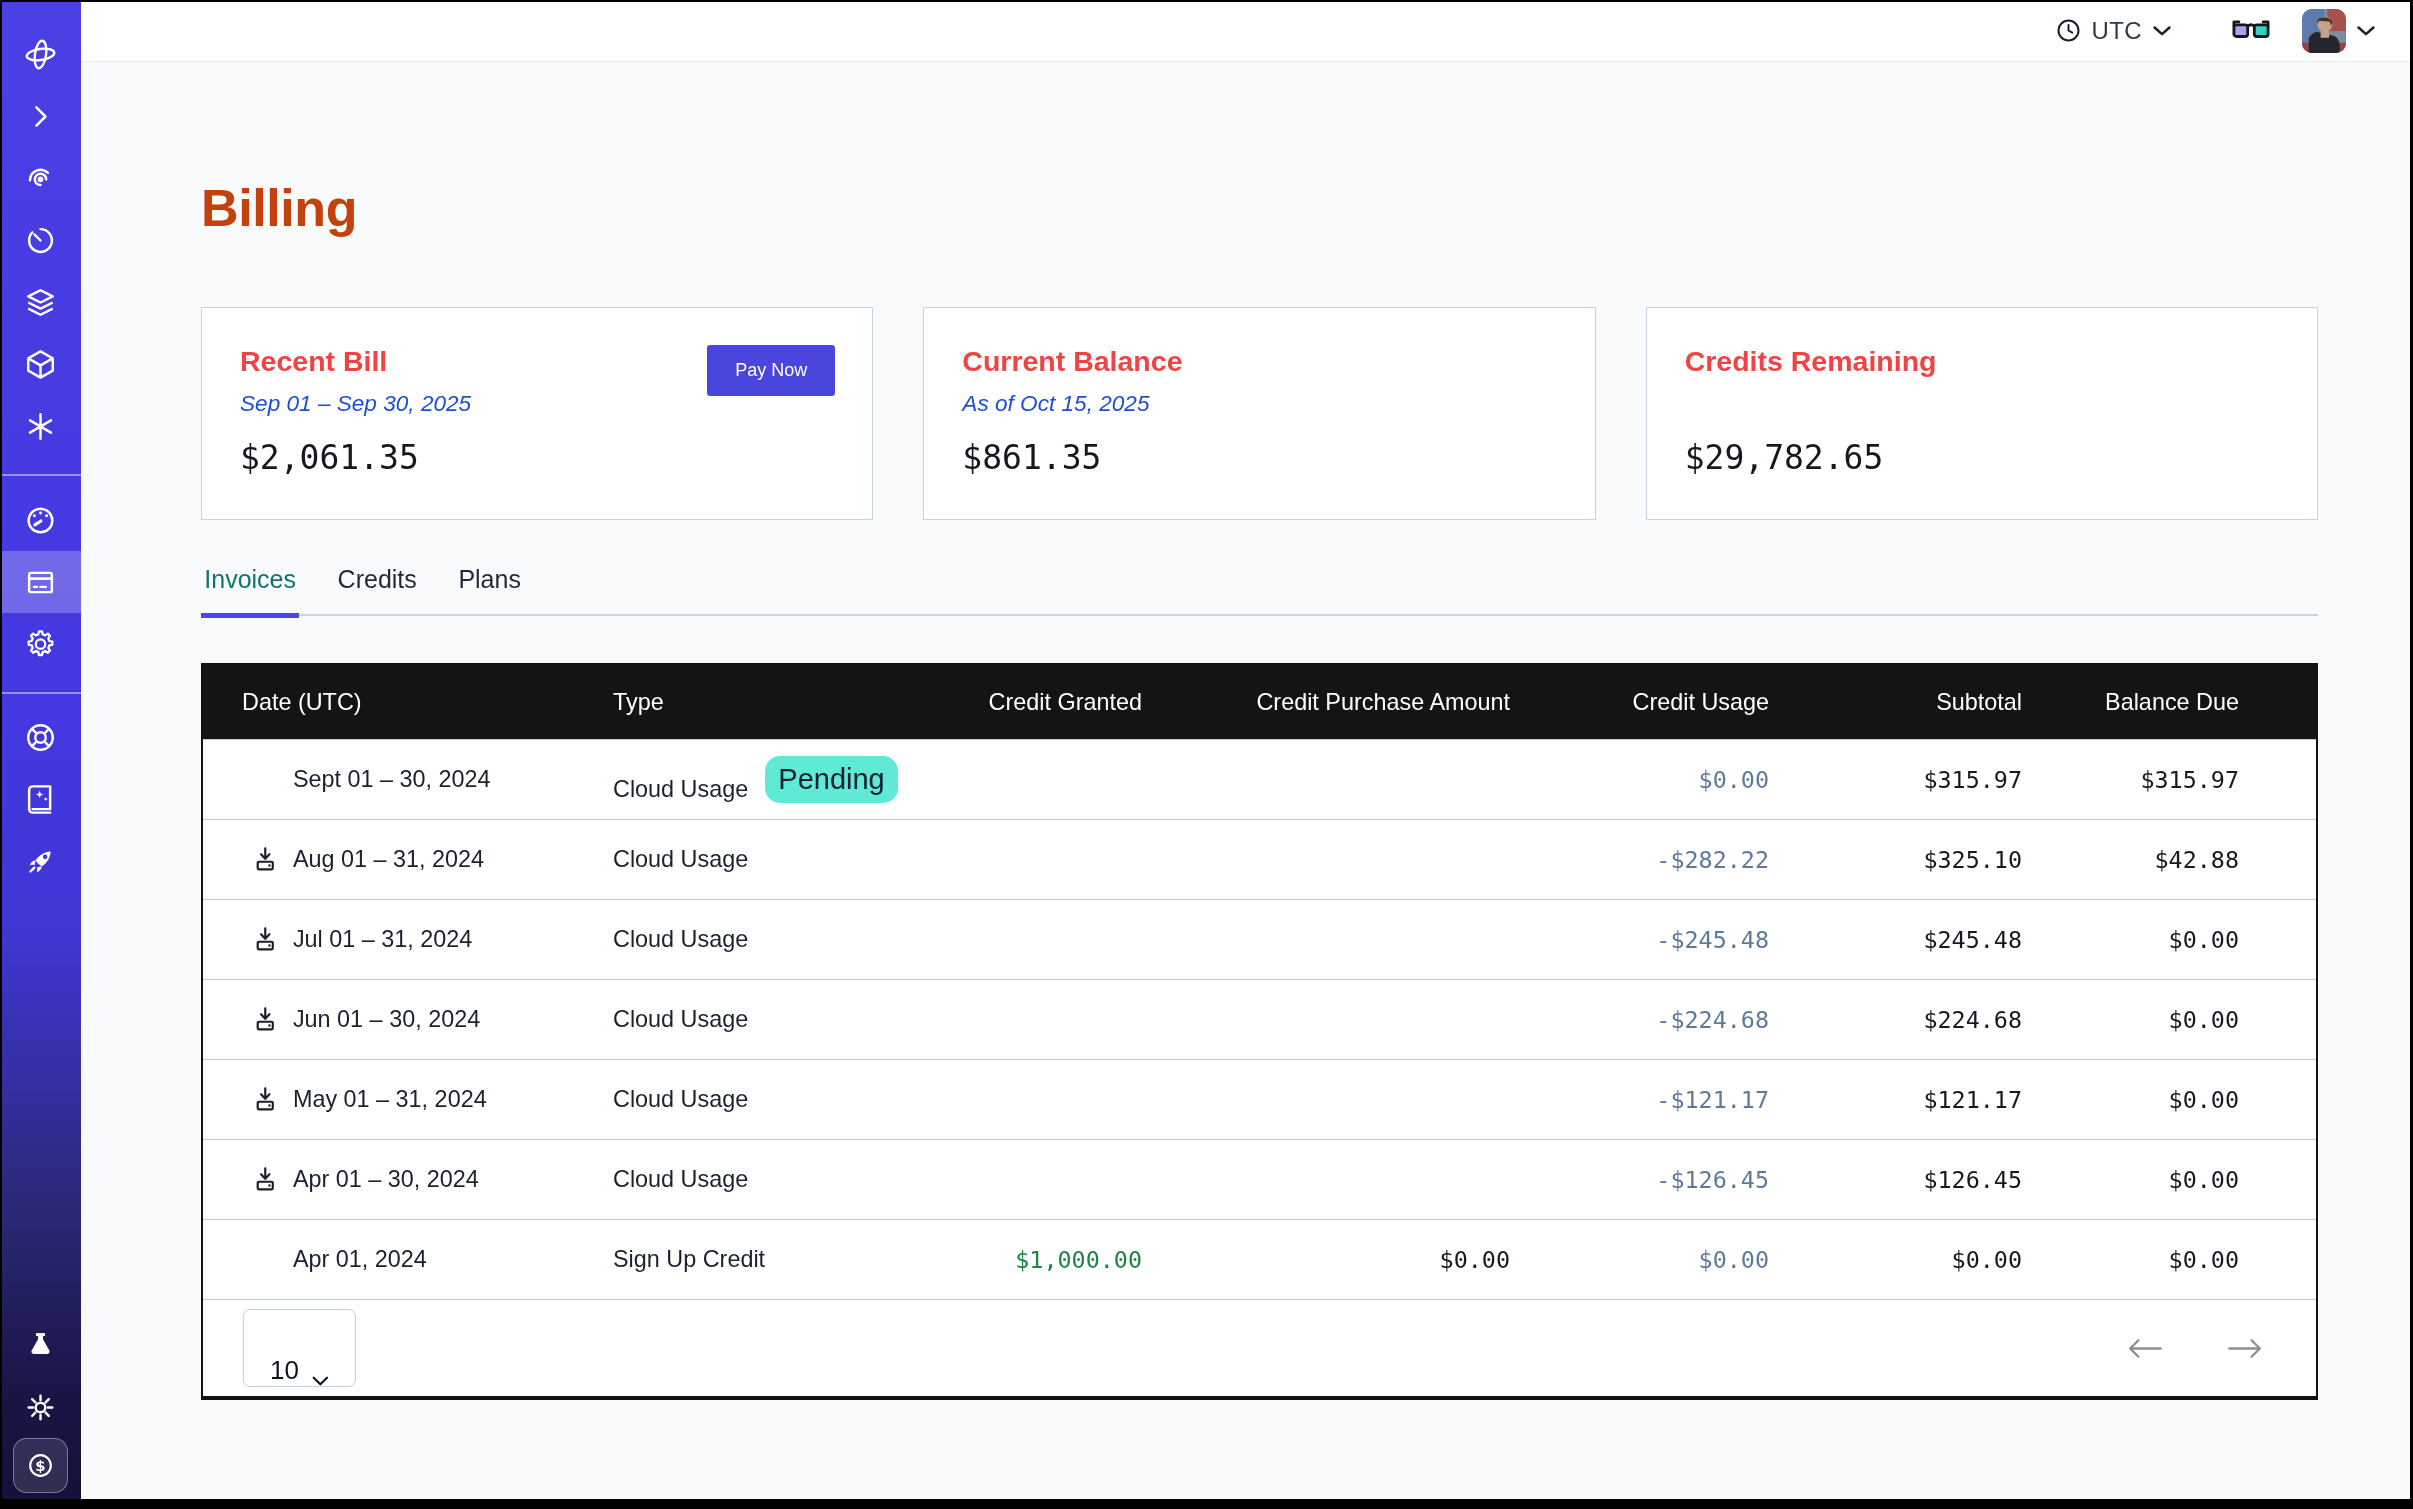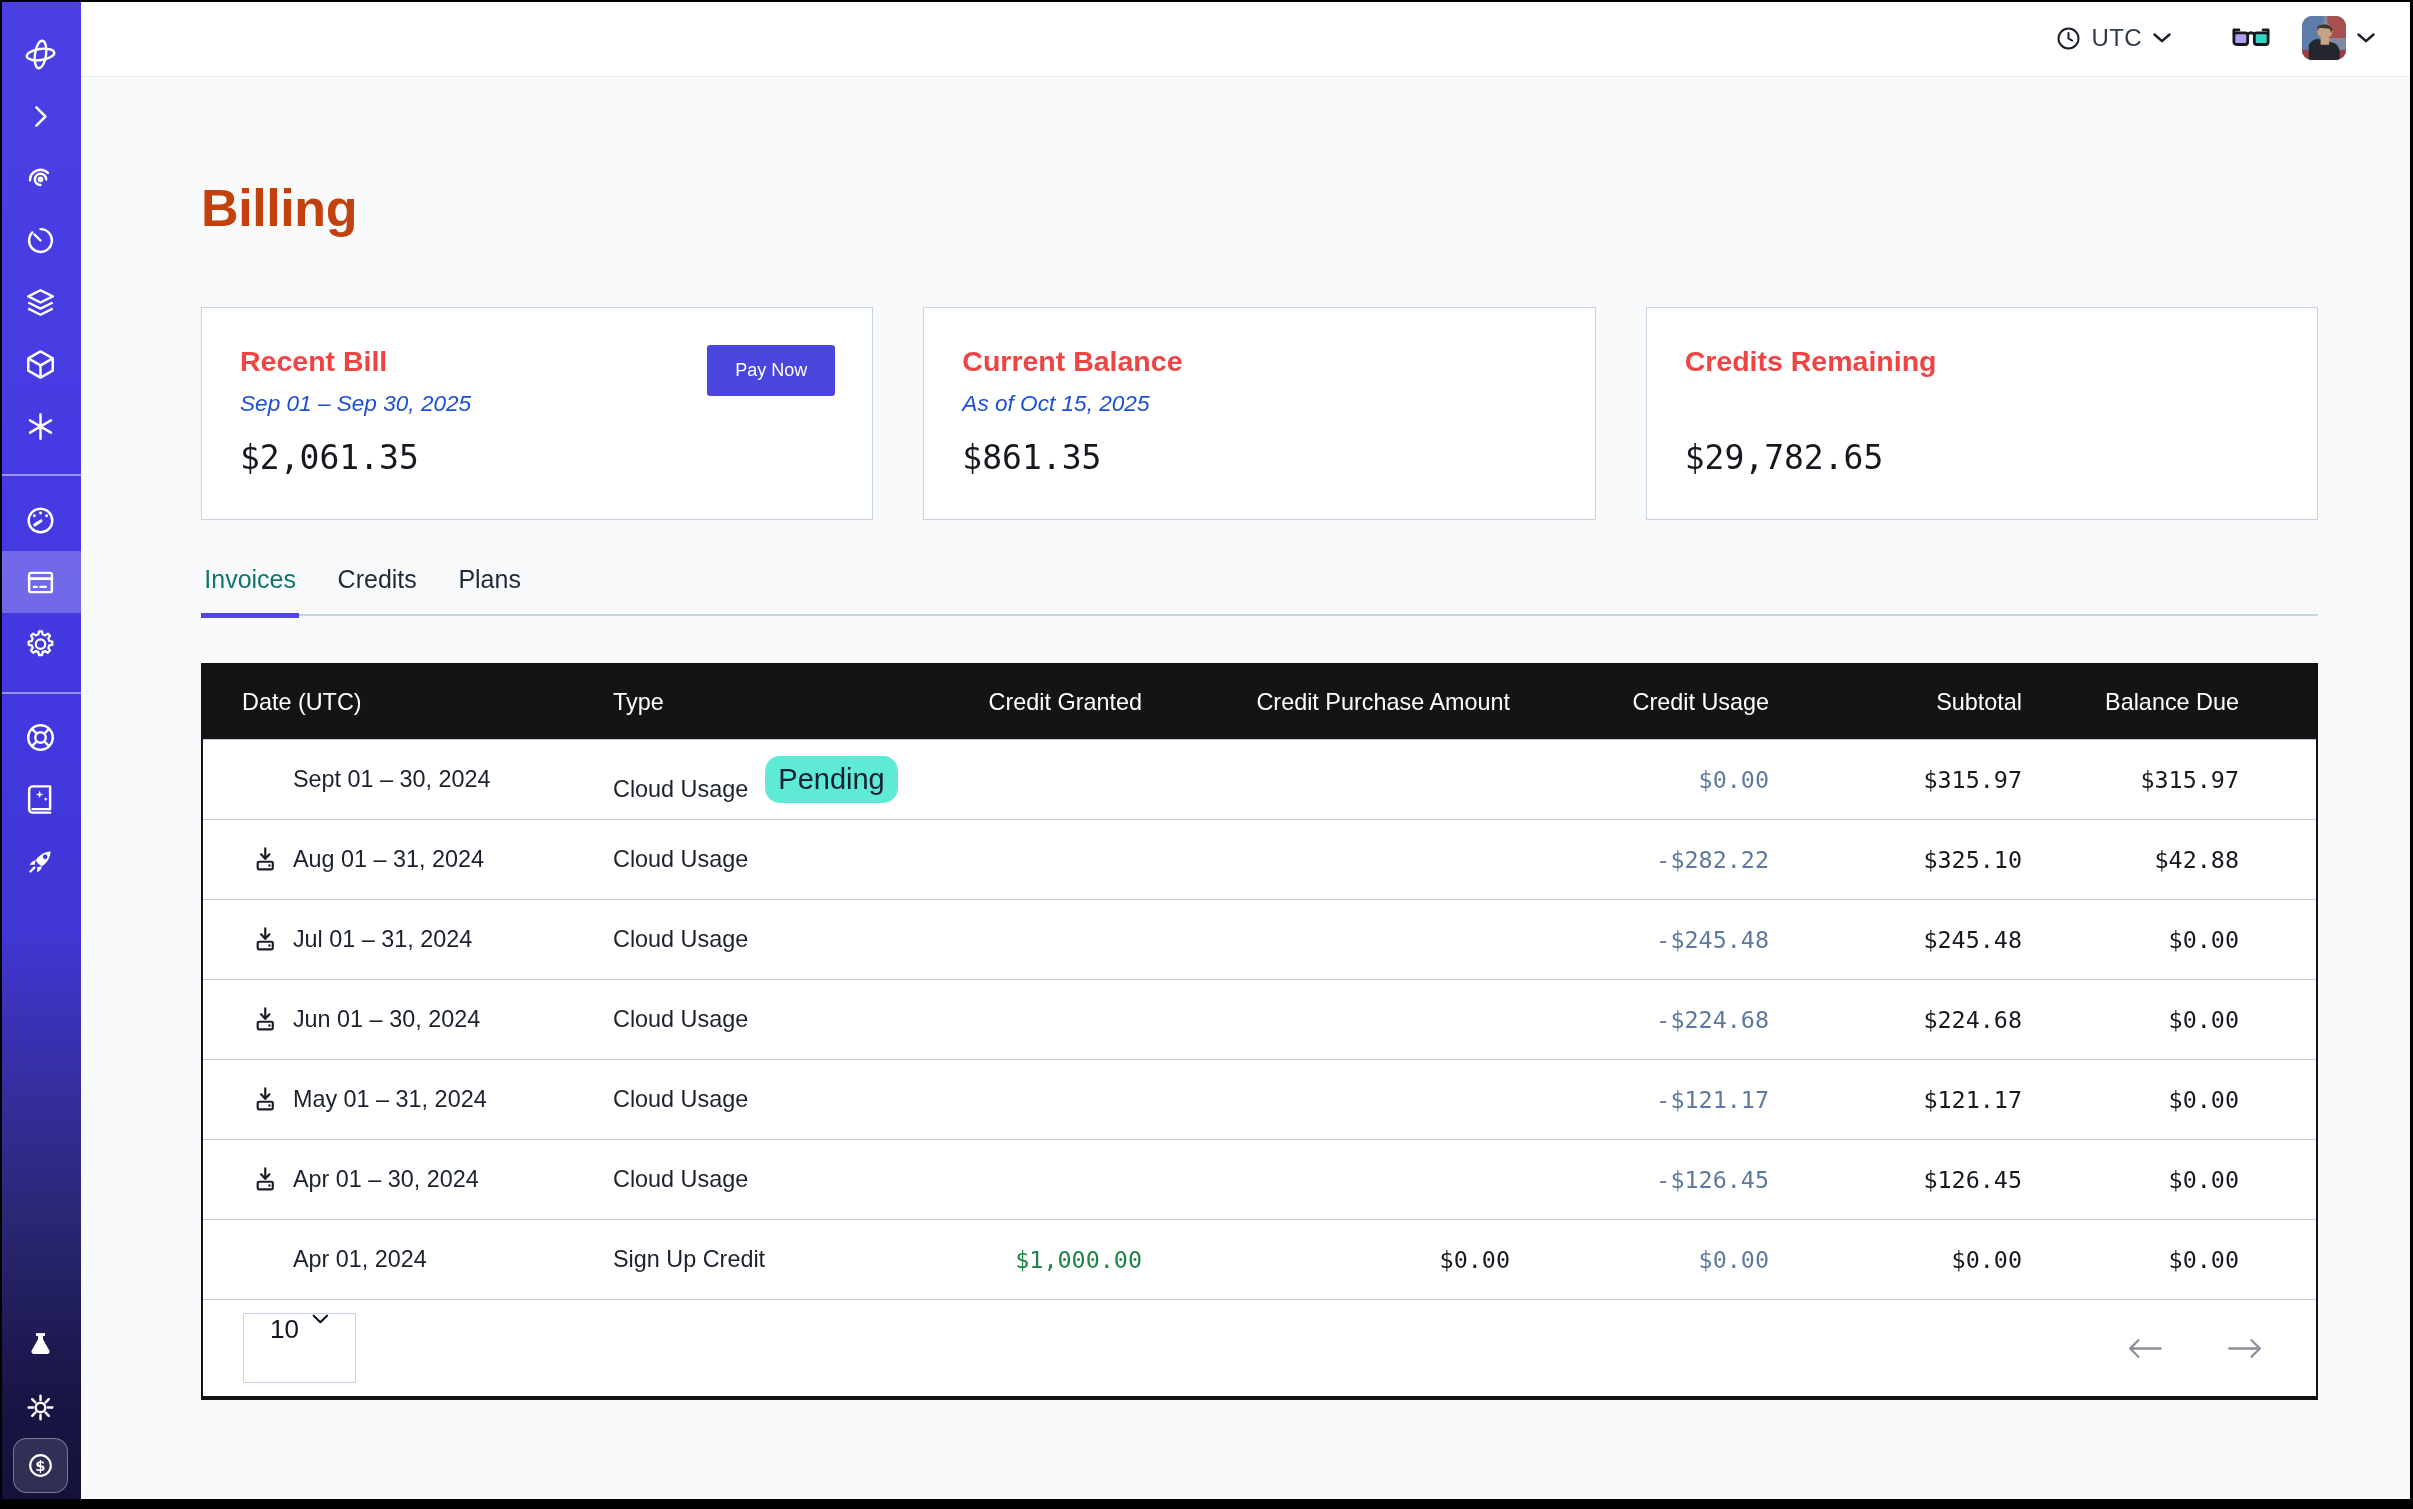--- a/index.html
+++ b/index.html
@@ -29,21 +29,21 @@
   .side-spacer { flex: 1; }
   .coin-btn {
     width: 55px; height: 55px; border-radius: 13.4px; margin-bottom: 16.7px;
     background: rgba(255,255,255,0.12); border: 1.7px solid rgba(255,255,255,0.35);
     display: flex; align-items: center; justify-content: center; cursor: pointer;
   }
   .sicon { display: block; }
 
   
   .topbar {
-    position: absolute; left: 81px; right: 0; top: 0; height: 77px; z-index: 40;
+    position: absolute; left: 81px; right: 0; top: 0; height: 62px; z-index: 40;
     background: #fff; border-bottom: 1.7px solid #e8ecf1;
     display: flex; align-items: center; justify-content: flex-end; padding-right: 37px;
   }
   .tz-group { display: flex; align-items: center; gap: 10px; cursor: pointer; }
   .tz-label { font-size: 24px; color: #2f3a4a; letter-spacing: 0.4px; }
   .glasses-btn { margin-left: 59px; cursor: pointer; display: flex; }
   .avatar {
     margin-left: 31px; width: 44px; height: 44px; border-radius: 10px; overflow: hidden; cursor: pointer;
     display: block;
   }
@@ -93,22 +93,22 @@
   .type-cell { display: flex; align-items: flex-end; gap: 16.7px; }
   .badge { background: #5eead4; color: #16202e; font-size: 29px; padding: 5.9px 13.4px; border-radius: 15px; line-height: 1.2; }
   .badge:empty { display: none; }
   .money { font-family: "DejaVu Sans Mono", monospace; text-align: right; font-size: 23.4px; color: #151a21; }
   .money.usage { color: #5d7a9e; }
   .money.granted-green { color: #1d8443; }
   .money.last { padding-right: 77px; }
 
   .tfoot { height: 97px; border-top: 1.7px solid #bdc9dc; display: flex; align-items: center; justify-content: space-between; padding: 0 49px 0 40px; }
   .page-size {
-    width: 113px; height: 70px; border: 1.7px solid #c3cfe2; border-radius: 1px; background: #fff;
-    display: flex; align-items: flex-start; justify-content: center; gap: 13.4px;
+    width: 113px; height: 78px; border: 1.7px solid #c3cfe2; border-radius: 7px; background: #fff;
+    display: flex; align-items: flex-end; justify-content: center; gap: 13.4px;
     font-size: 26px; color: #10161f; cursor: pointer;
   }
   .pager { display: flex; gap: 55px; align-items: center; }
   .pager-btn { background: none; border: none; cursor: pointer; display: flex; padding: 3.3px; }
 </style>
 </head>
 <body>
 
 <nav class="sidebar">
   <div class="side-item" style="margin-top:23.4px">

